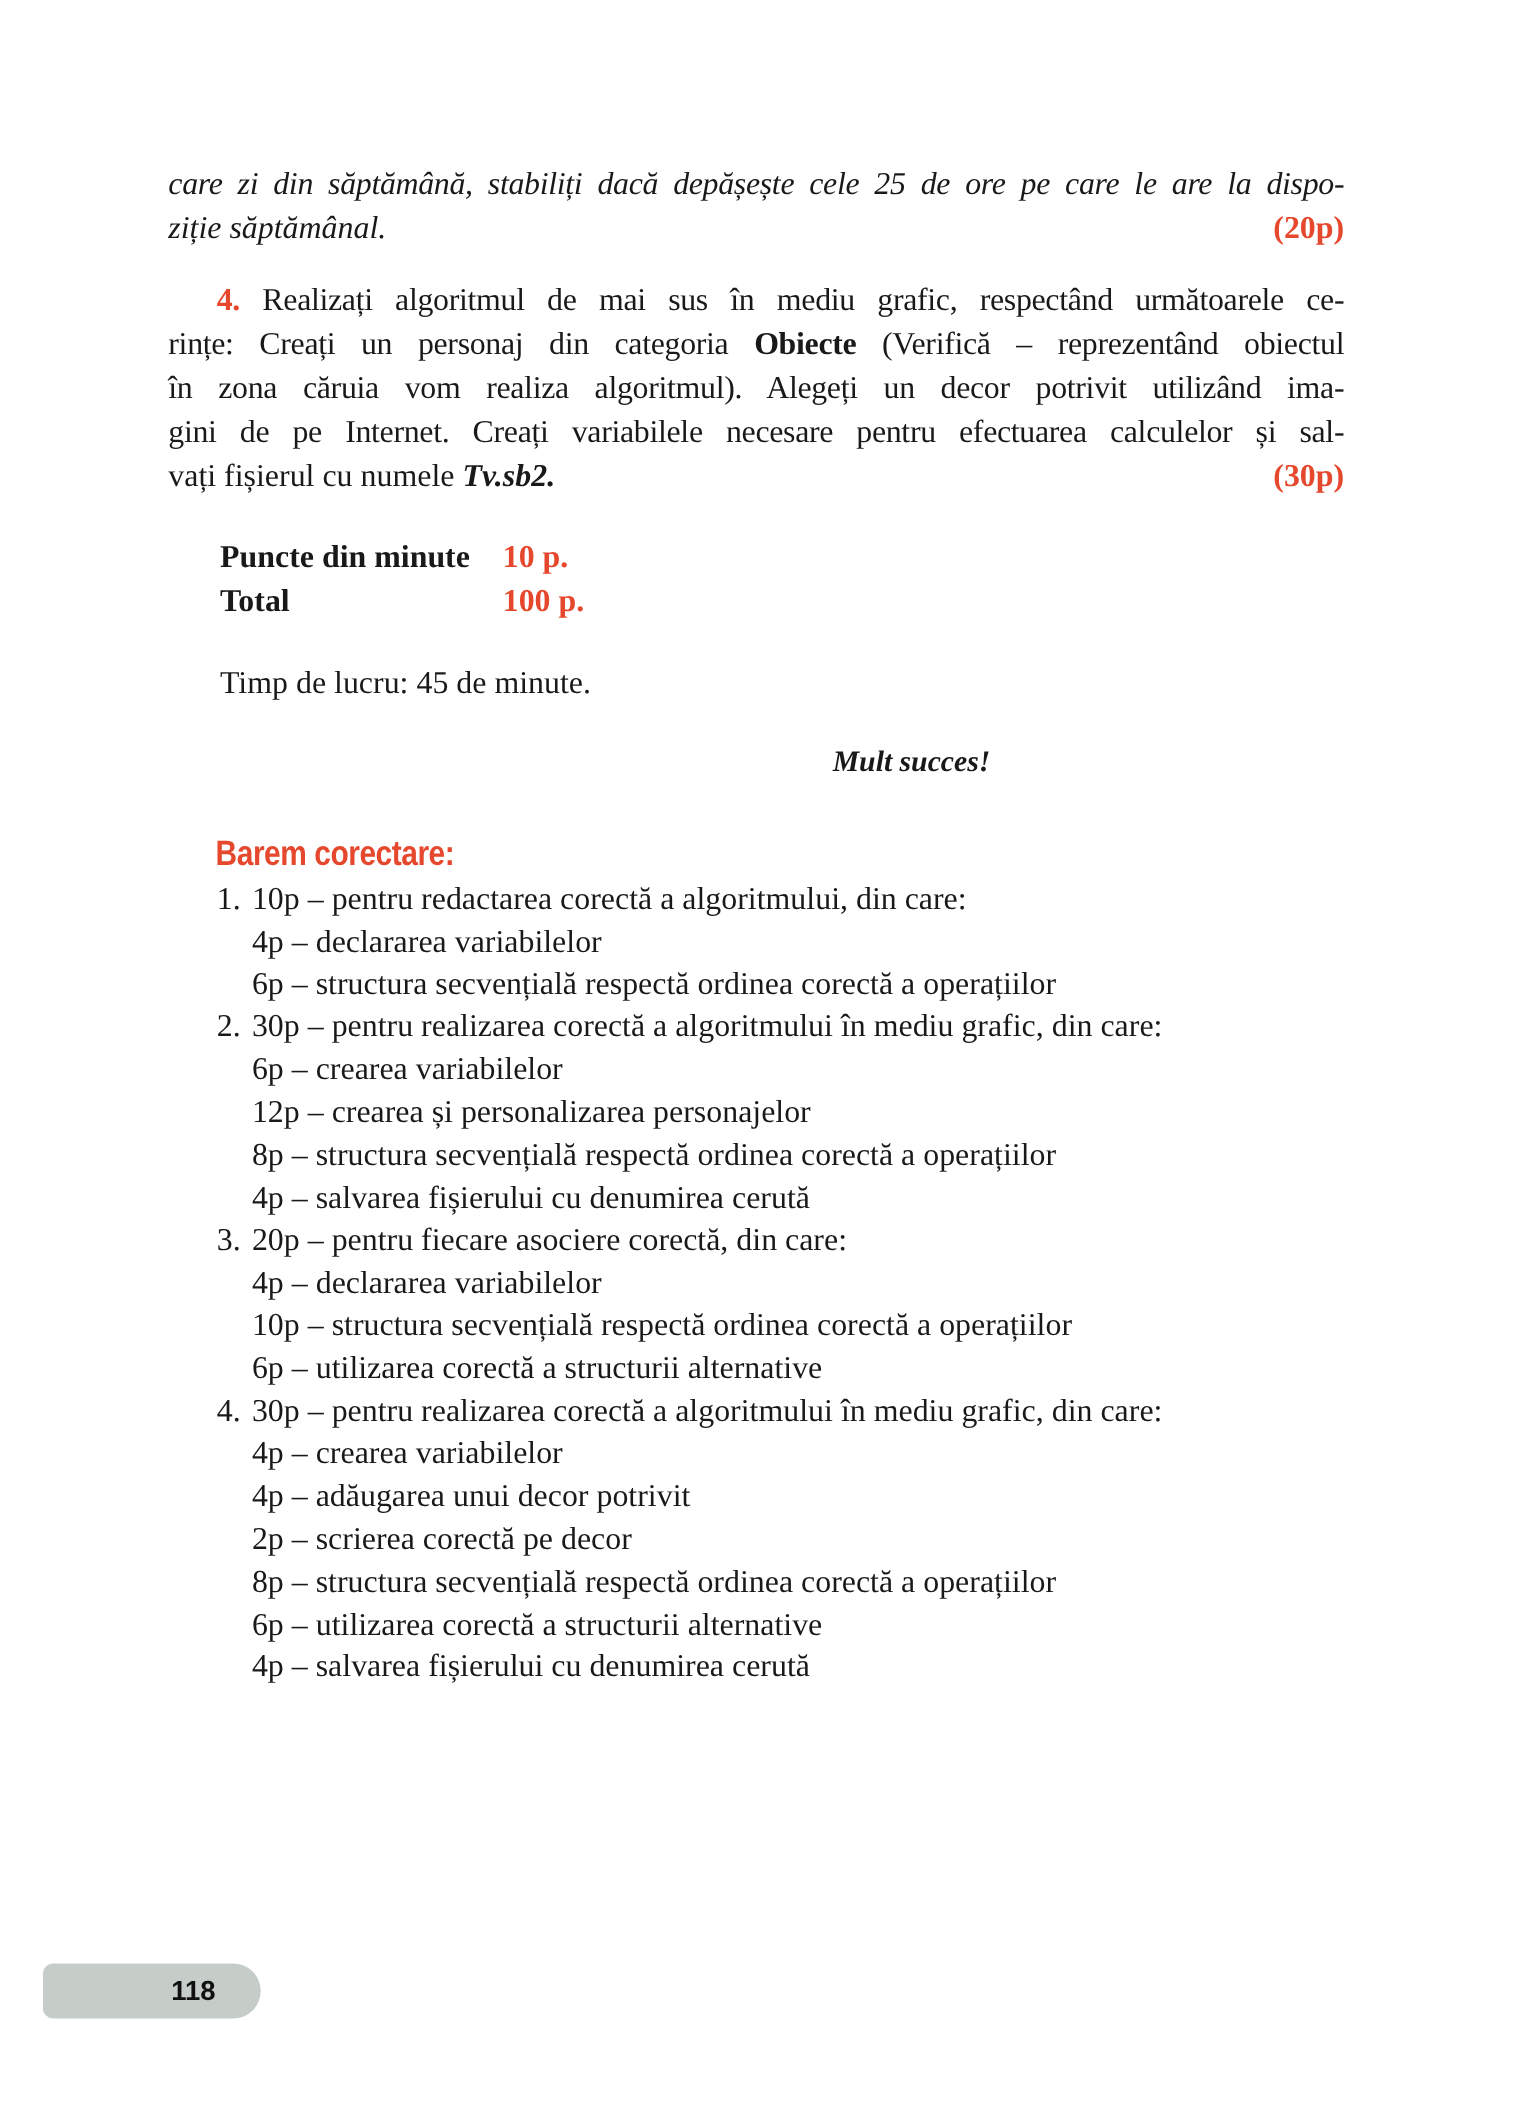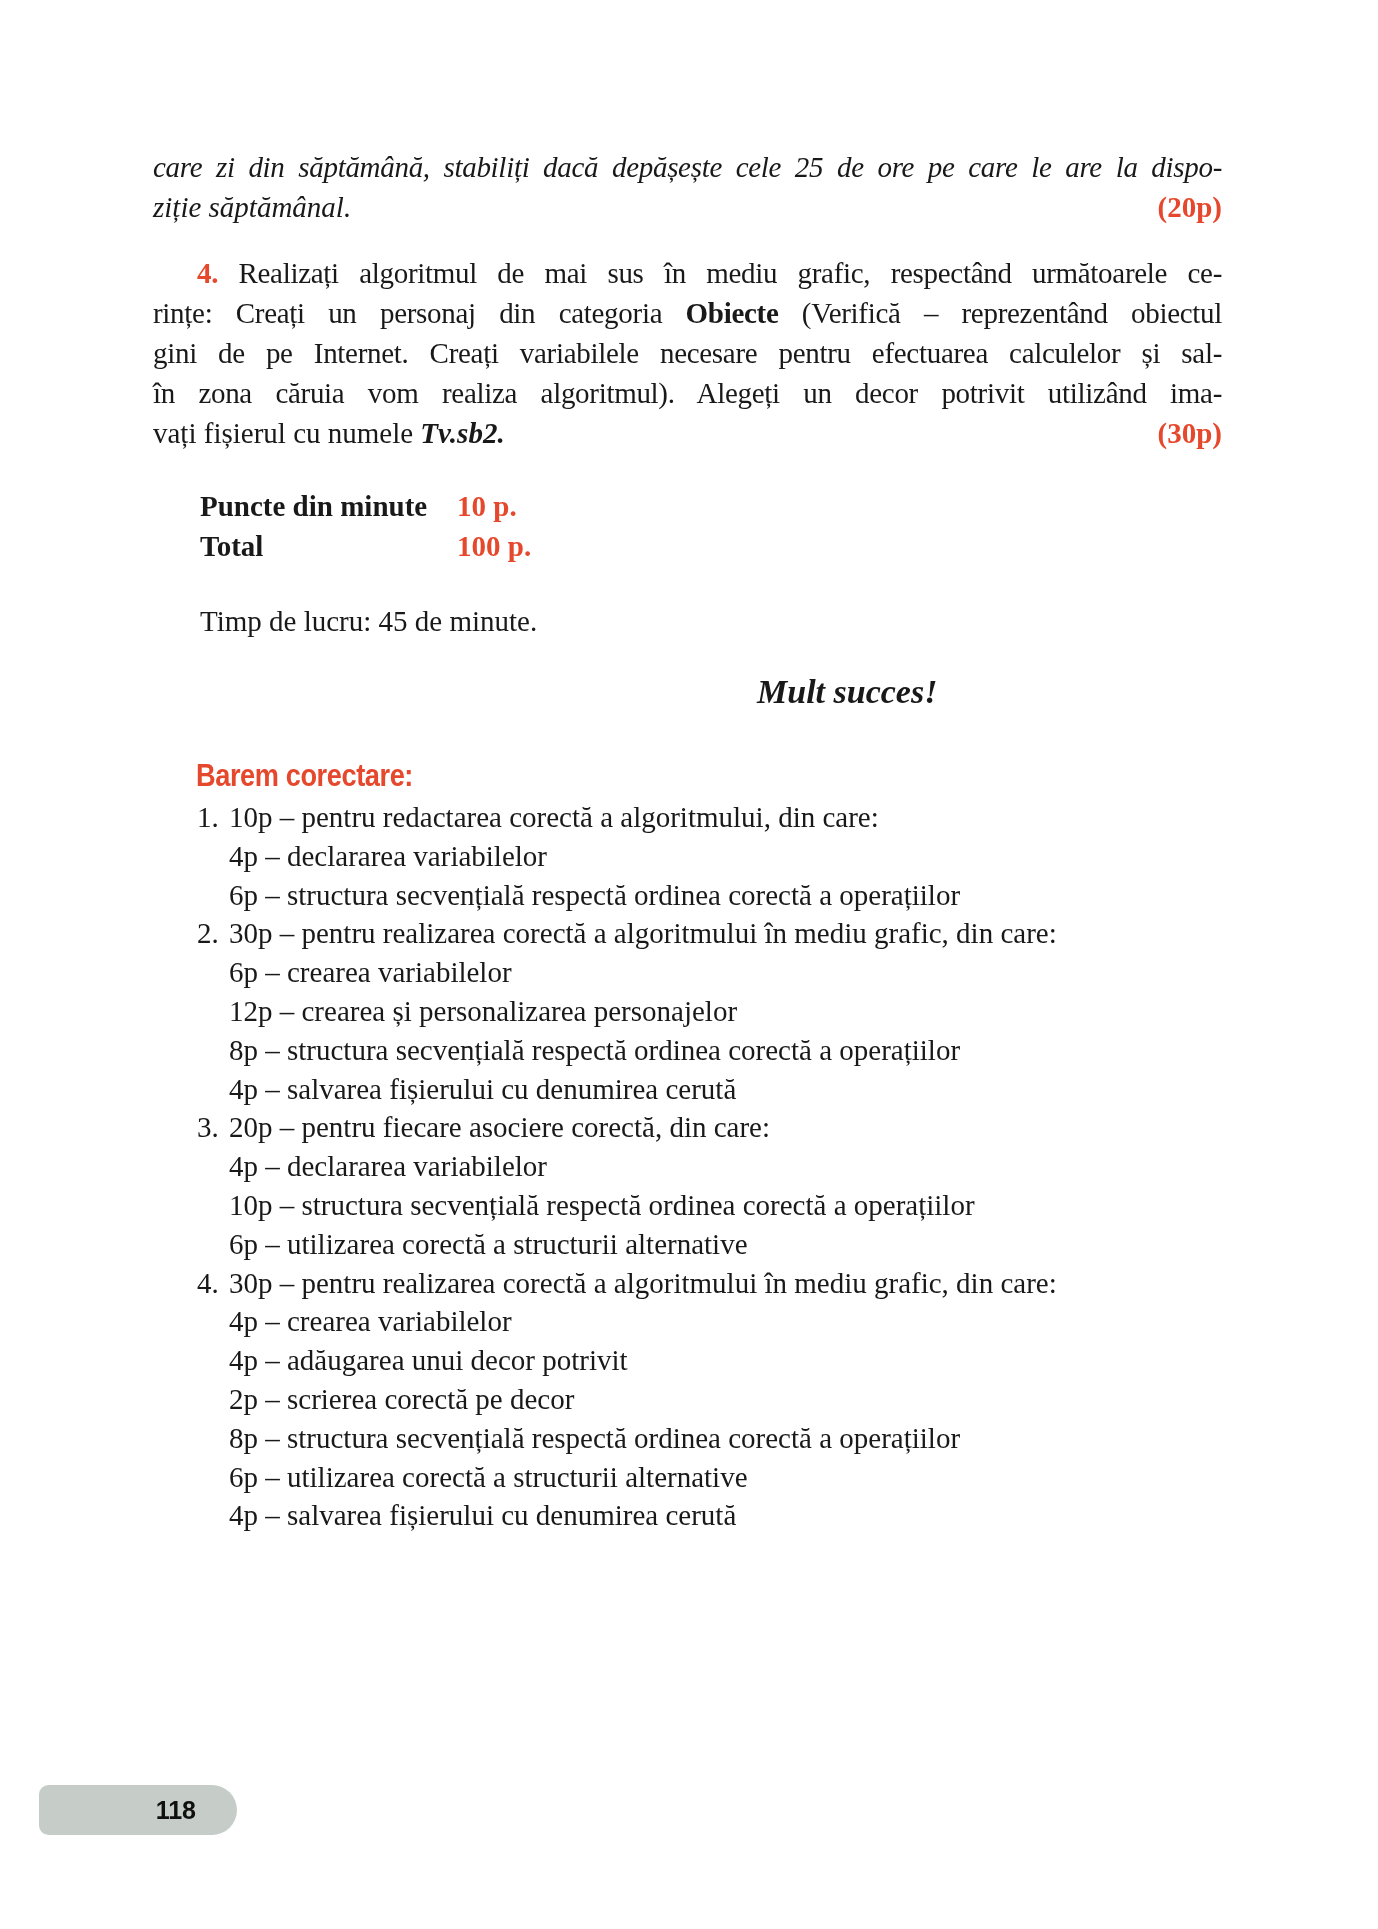--- a/index.html
+++ b/index.html
@@ -16,21 +16,21 @@
   .it{font-style:italic;}
   .b{font-weight:bold;}
   .bi{font-weight:bold;font-style:italic;}
   .pts{color:var(--accent,#e5482c);font-weight:bold;font-style:normal;}
   .indent{text-indent:44px;}
   .num{font-weight:bold;color:var(--accent,#e5482c);}
   .score-row{line-height:40px;padding-left:47px;}
   .score-label{display:inline-block;width:257px;font-weight:bold;}
   .score-value{color:var(--accent,#e5482c);font-weight:bold;}
   .time-line{line-height:40px;padding-left:47px;}
-  .wish{font-weight:bold;font-style:italic;font-size:34px;line-height:36px;}
+  .wish{font-weight:bold;font-style:italic;font-size:27px;line-height:36px;}
   .barem-title{
     font-family:"Liberation Sans","DejaVu Sans",sans-serif;
     font-weight:bold;font-size:32px;line-height:34px;
     color:var(--accent,#e5482c);
     transform:scaleX(.85);transform-origin:left center;letter-spacing:-0.5px;
     white-space:nowrap;
   }
   .barem-list{line-height:38.8px;}
   .bl{position:relative;padding-left:76px;white-space:nowrap;}
   .bnum{position:absolute;left:44px;}
@@ -52,22 +52,22 @@
     <div class="line jline it"><span>care zi din săptămână, stabiliți dacă depășește cele 25 de ore pe care le are la dispo-</span></div>
     <div class="line split">
       <span class="it">ziție săptămânal.</span>
       <span class="pts">(20p)</span>
     </div>
   </div>
 
   <div class="abs col" style="top:253px">
     <div class="line jline indent"><span class="num">4.</span> <span>Realizați algoritmul de mai sus în mediu grafic, respectând următoarele ce-</span></div>
     <div class="line jline"><span>rințe: Creați un personaj din categoria </span><span class="b">Obiecte</span><span> (Verifică – reprezentând obiectul</span></div>
+    <div class="line jline"><span>în zona căruia vom realiza algoritmul). Alegeți un decor potrivit utilizând ima-</span></div>
     <div class="line jline"><span>gini de pe Internet. Creați variabilele necesare pentru efectuarea calculelor și sal-</span></div>
-    <div class="line jline"><span>în zona căruia vom realiza algoritmul). Alegeți un decor potrivit utilizând ima-</span></div>
     <div class="line split">
       <span><span>vați fișierul cu numele </span><span class="bi">Tv.sb2.</span></span>
       <span class="pts">(30p)</span>
     </div>
   </div>
 
   <div class="abs col" style="top:486px">
     <div class="score-row">
       <span class="score-label">Puncte din minute</span><span class="score-value">10 p.</span>
     </div>

